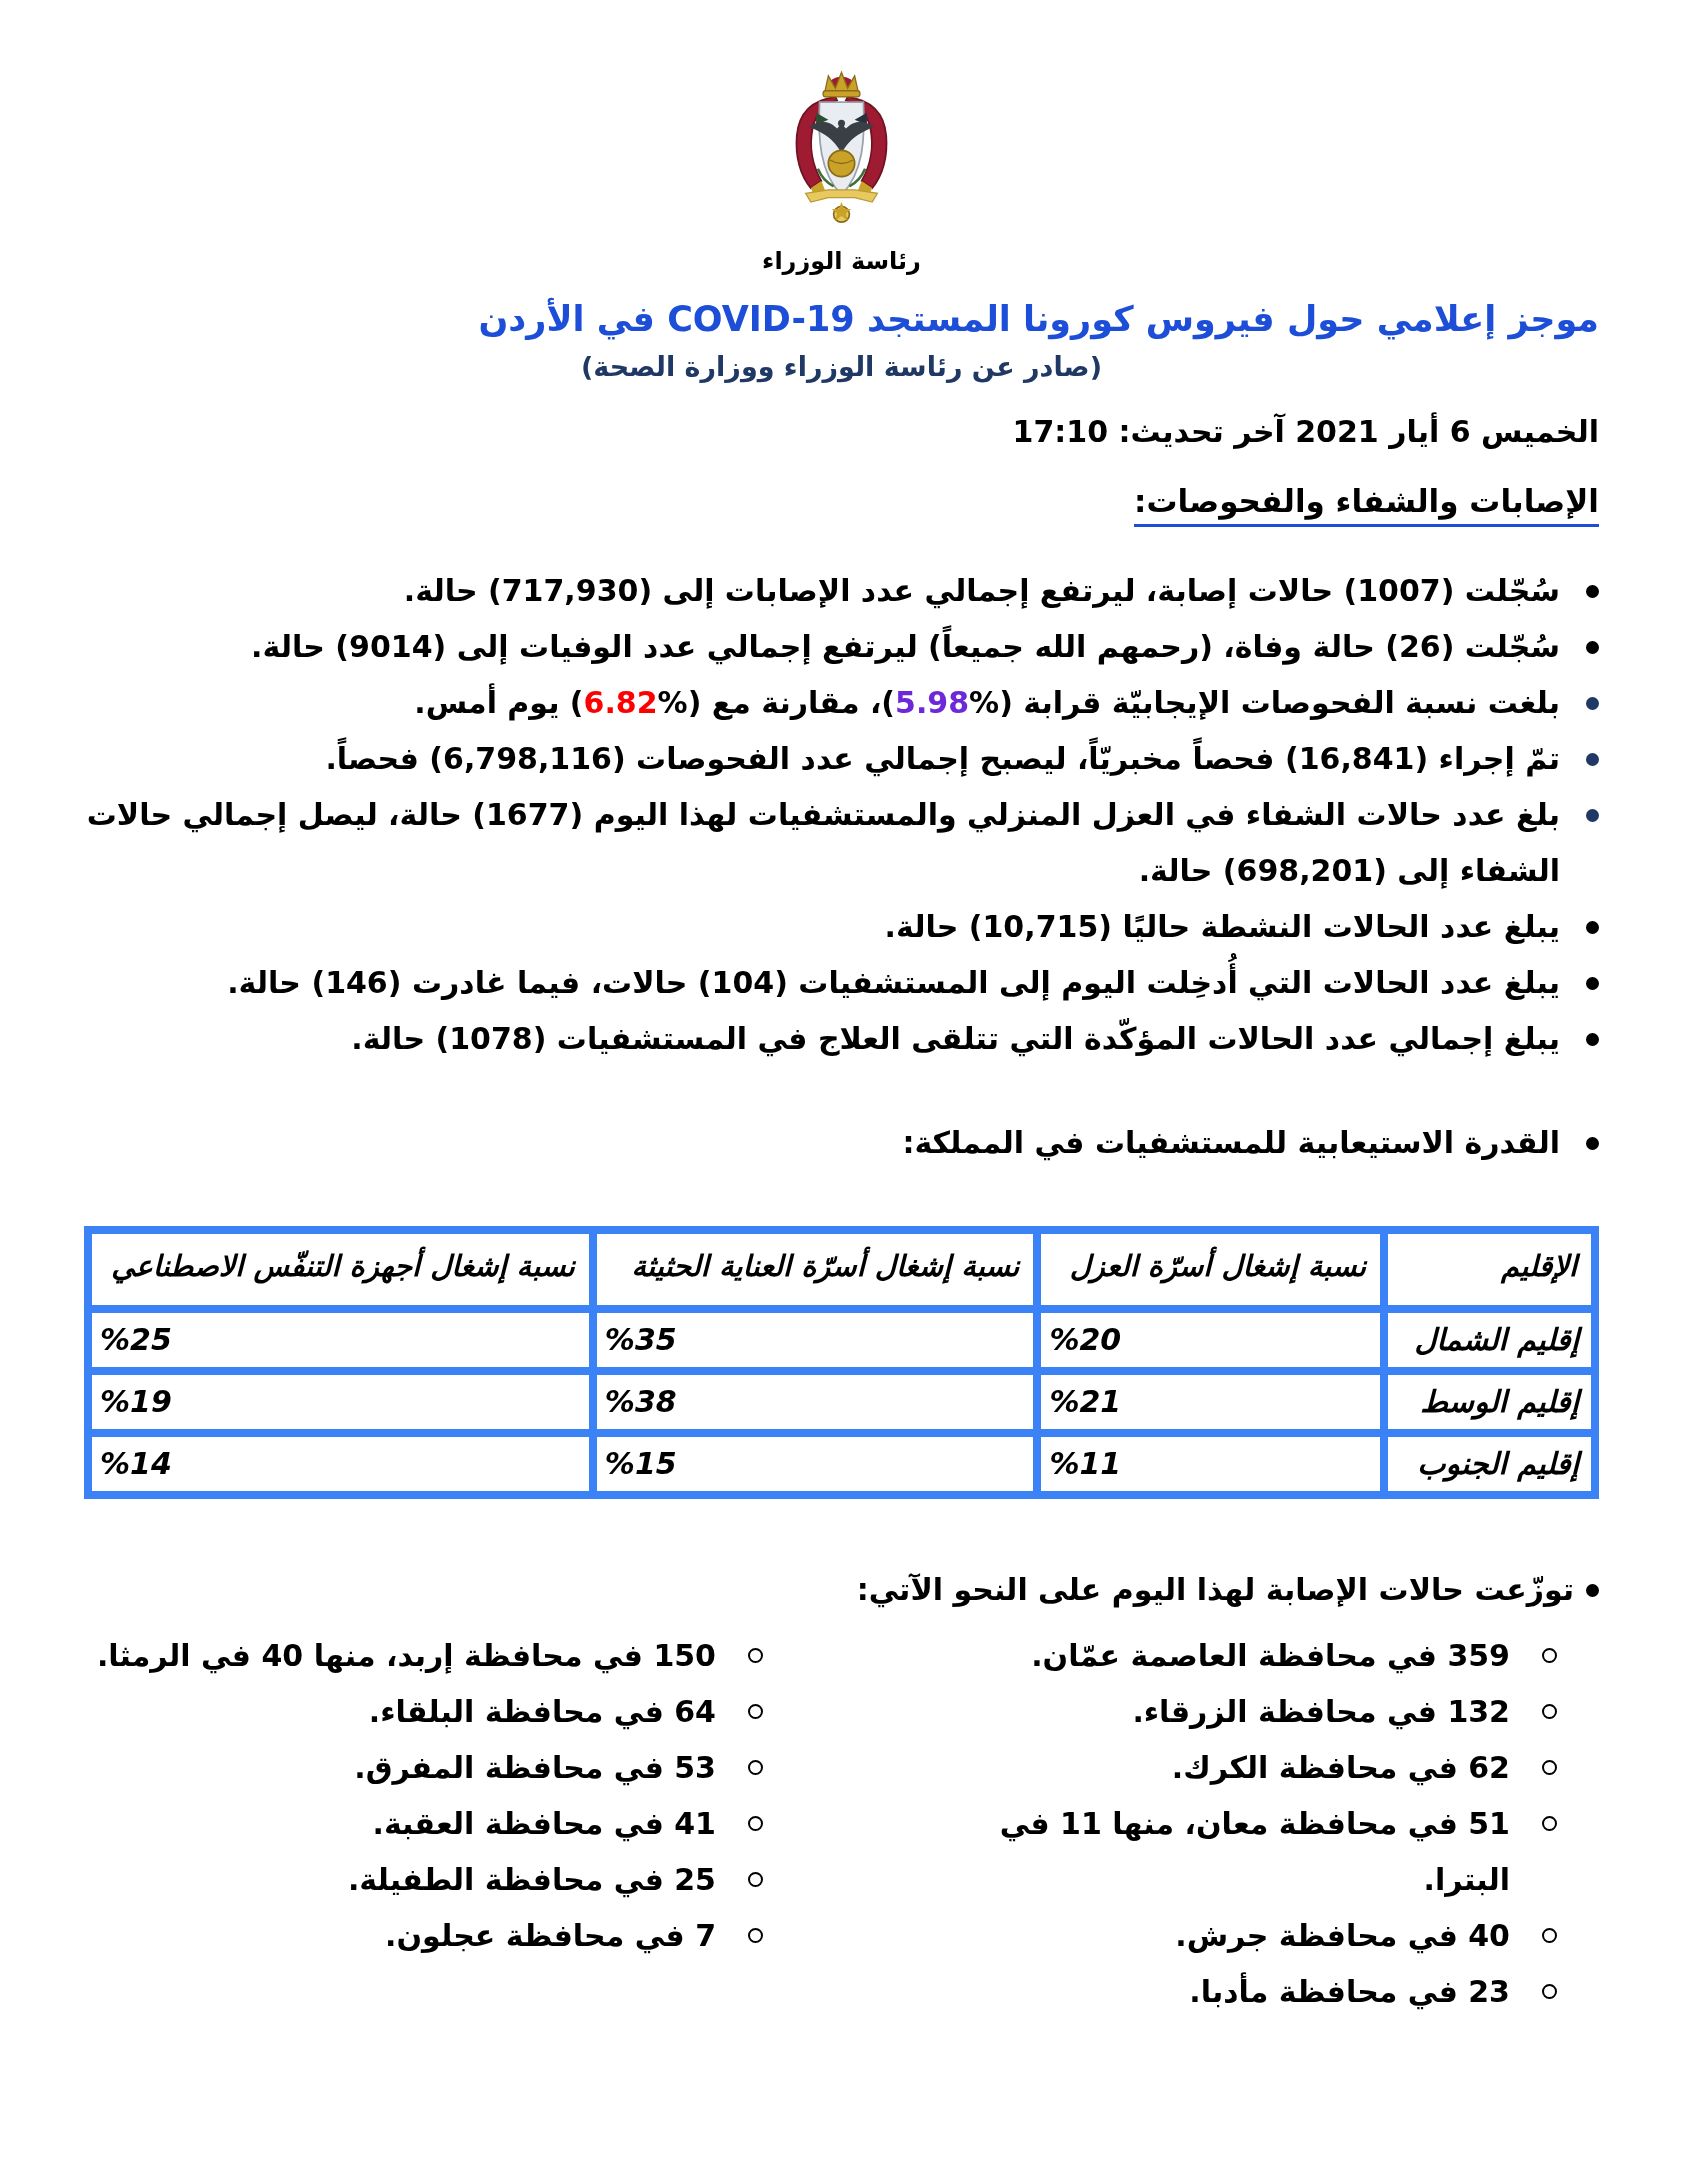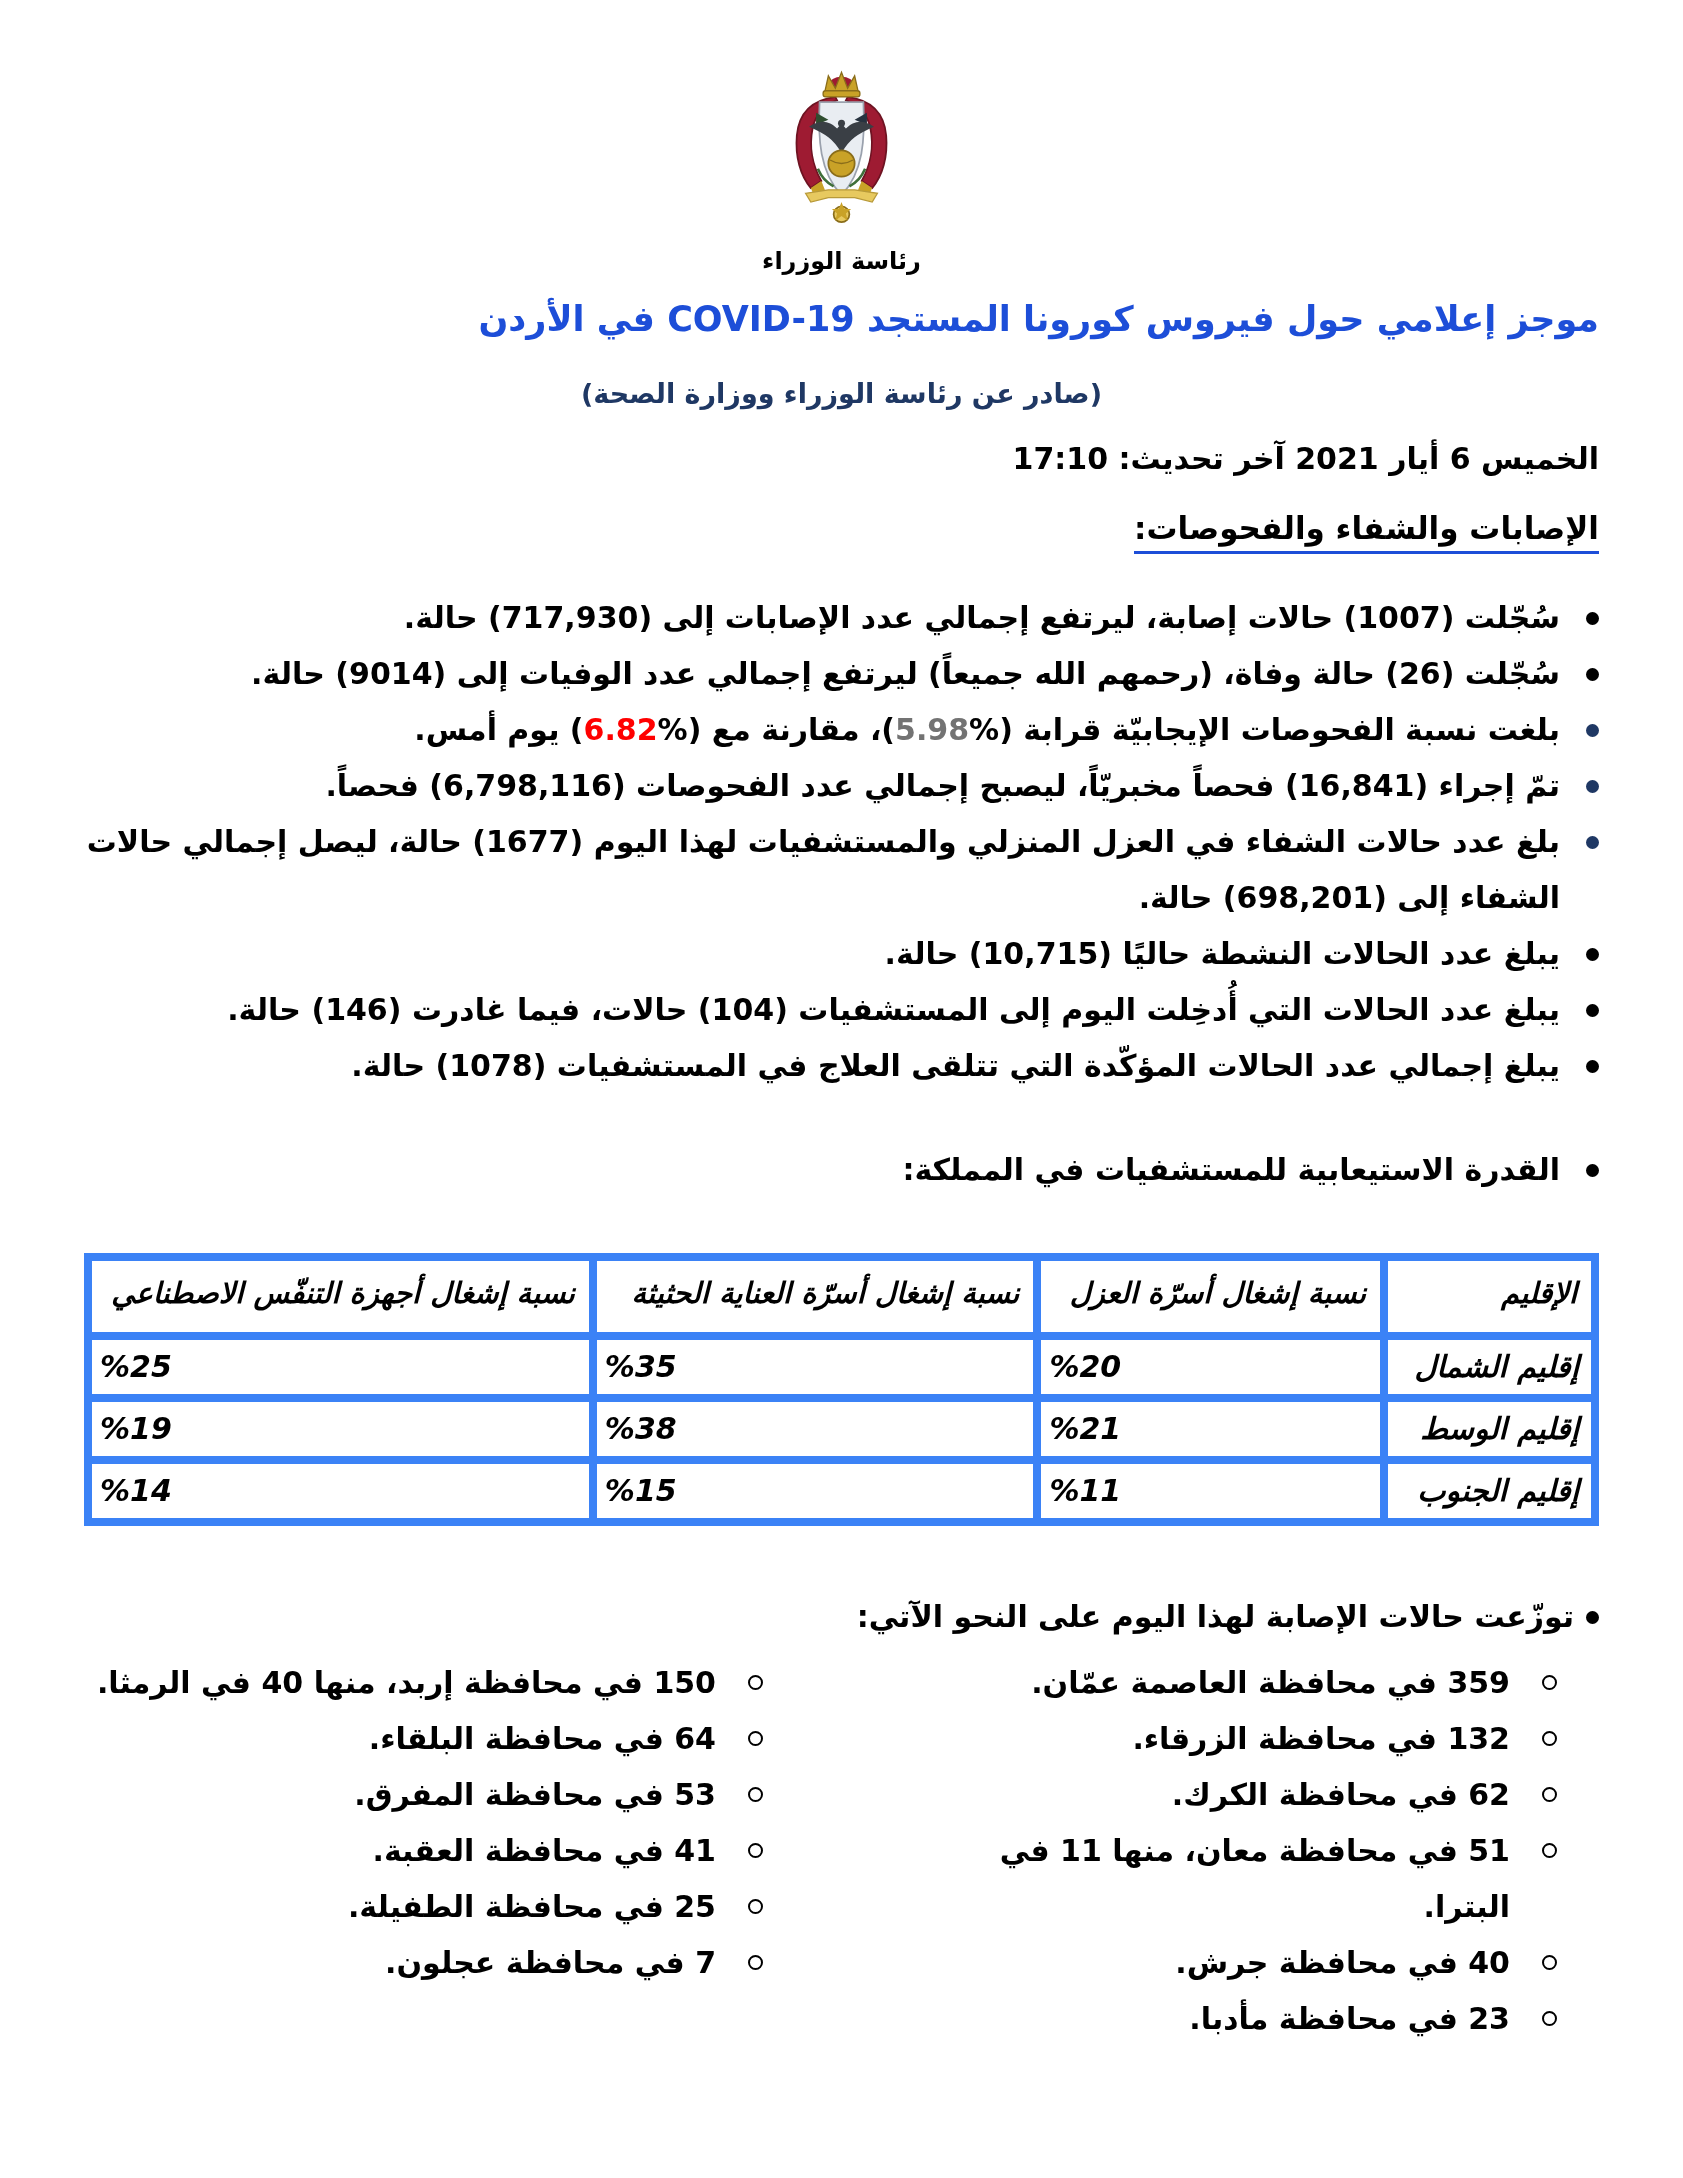--- a/index.html
+++ b/index.html
@@ -7,21 +7,21 @@
     width:1683px;height:2178px;background:#ffffff;overflow:hidden;
     font-family:"DejaVu Sans",sans-serif;font-weight:700;color:#000;
     direction:rtl;position:relative;box-sizing:border-box;padding-top:65px;
   }
   .content{margin:0 84px;}
   
   .doc-header{text-align:center;}
   .logo-wrap{display:block;margin:0 auto;width:149px;}
   .logo-caption{font-size:24px;margin-top:2px;letter-spacing:1px;}
   .page-title{font-size:35px;margin:24px 0 0;color:#1d4ed8;font-weight:700;text-align:right;}
-  .page-subtitle{font-size:27px;margin-top:39px;color:#1f3864;}
+  .page-subtitle{font-size:27px;margin-top:12px;color:#1f3864;}
   .date-line{font-size:30px;text-align:right;margin-top:32px;}
   
   .section-heading{font-size:31px;text-align:right;margin-top:34px;}
   .section-heading span{border-bottom:3px solid #1d4ed8;padding-bottom:5px;}
   
   .stats-list{list-style:none;margin:44px 0 0;padding:0;}
   .bullet-item{display:flex;gap:26px;align-items:flex-start;}
   .dot{flex:0 0 13px;width:13px;height:13px;border-radius:50%;background:#000;margin-top:22px;}
   .btxt{font-size:30px;line-height:56px;text-align:right;}
   .capacity-line{margin-top:48px;}
@@ -100,21 +100,21 @@
         <li class="bullet-item">
           <span class="dot" style="background: rgb(0, 0, 0);"></span>
           <span class="btxt"><span>سُجّلت (1007) حالات إصابة، ليرتفع إجمالي عدد الإصابات إلى (717,930) حالة.</span></span>
         </li>
         <li class="bullet-item">
           <span class="dot" style="background: rgb(0, 0, 0);"></span>
           <span class="btxt"><span>سُجّلت (26) حالة وفاة، (رحمهم الله جميعاً) ليرتفع إجمالي عدد الوفيات إلى (9014) حالة.</span></span>
         </li>
         <li class="bullet-item">
           <span class="dot" style="background: rgb(31, 56, 100);"></span>
-          <span class="btxt"><span>بلغت نسبة الفحوصات الإيجابيّة قرابة (%</span><span class="red" style="color: #737373; margin-top: 20px;">5.98</span><span>)، مقارنة مع (%</span><span class="red" style="color: rgb(255, 0, 0);">6.82</span><span>) يوم أمس.</span></span>
+          <span class="btxt"><span>بلغت نسبة الفحوصات الإيجابيّة قرابة (%</span><span class="red" style="color: #6d28d9; margin-top: 20px;">5.98</span><span>)، مقارنة مع (%</span><span class="red" style="color: rgb(255, 0, 0);">6.82</span><span>) يوم أمس.</span></span>
         </li>
         <li class="bullet-item">
           <span class="dot" style="background: rgb(31, 56, 100);"></span>
           <span class="btxt"><span>تمّ إجراء (16,841) فحصاً مخبريّاً، ليصبح إجمالي عدد الفحوصات (6,798,116) فحصاً.</span></span>
         </li>
         <li class="bullet-item">
           <span class="dot" style="background: rgb(31, 56, 100);"></span>
           <span class="btxt"><span>بلغ عدد حالات الشفاء في العزل المنزلي والمستشفيات لهذا اليوم (1677) حالة، ليصل إجمالي حالات الشفاء إلى (698,201) حالة.</span></span>
         </li>
         <li class="bullet-item">

